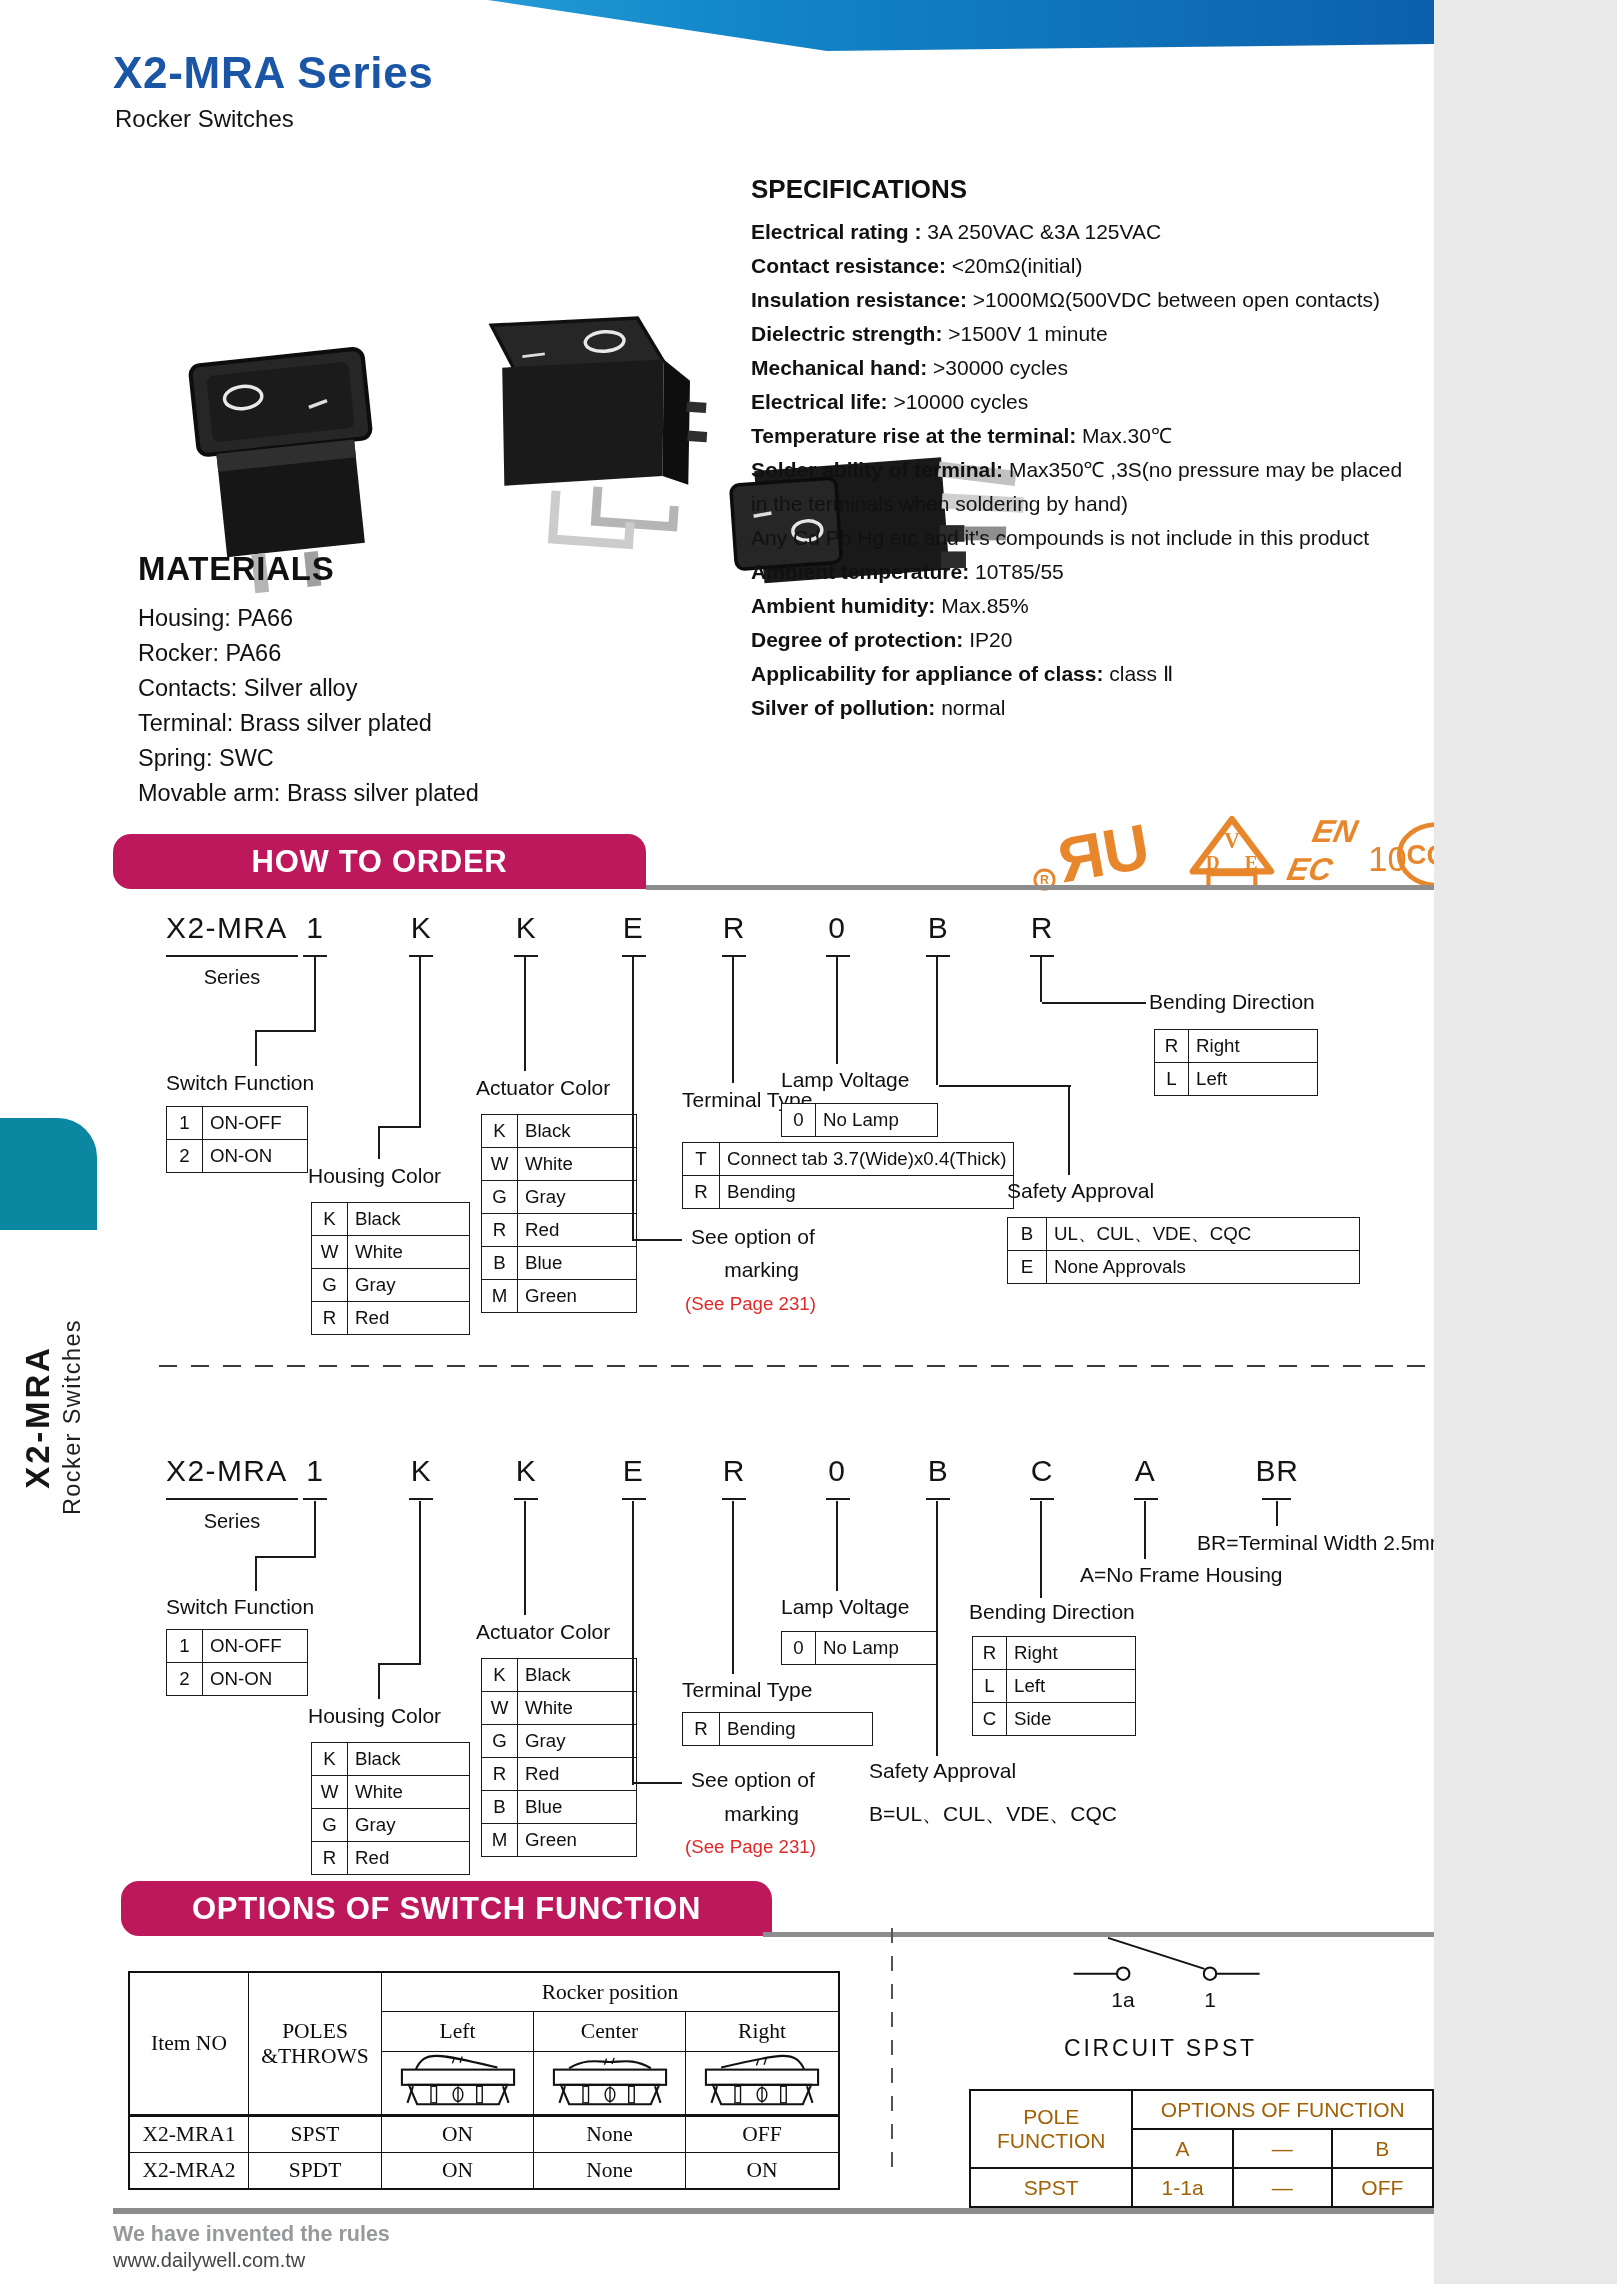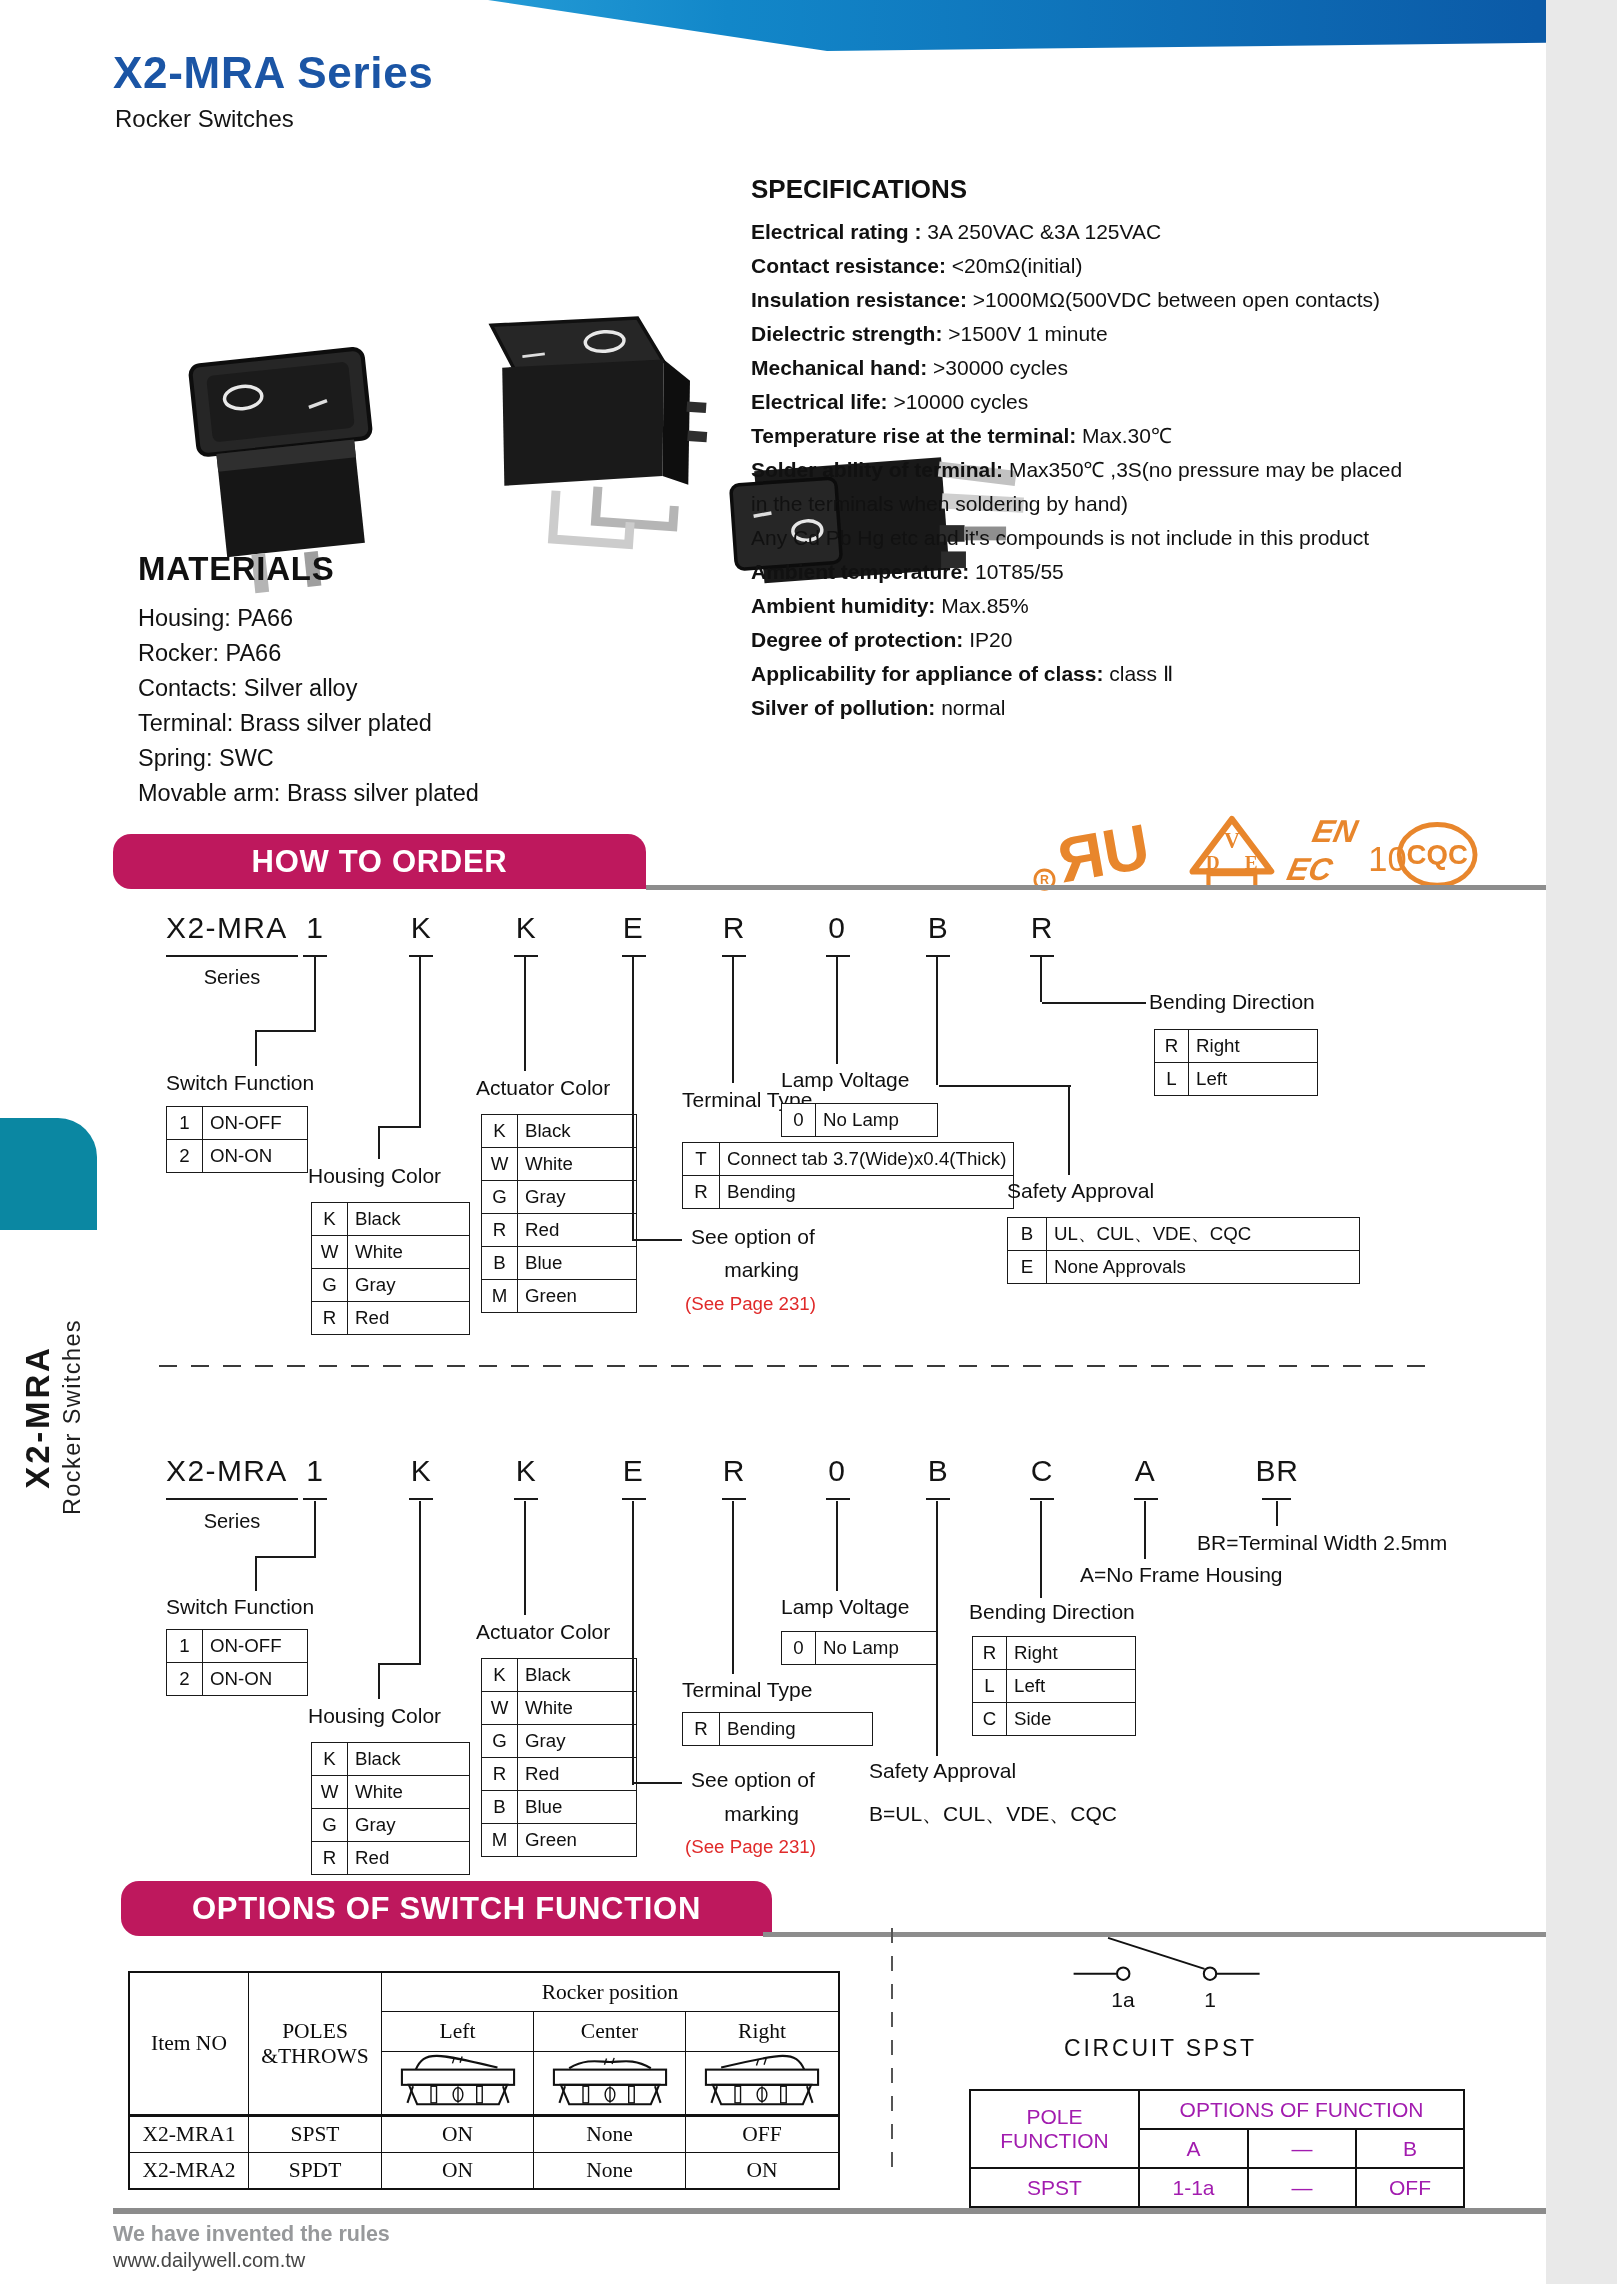--- a/index.html
+++ b/index.html
@@ -1,16 +1,16 @@
 <!DOCTYPE html>
 <html style="font-size:11px"><head>
 <meta charset="utf-8">
 <style>
   html,body{margin:0;padding:0;background:#e9e9e9;}
-  #page{position:relative;width:1546px;height:2284px;background:#ffffff;overflow:hidden;
+  #page{position:relative;width:1434px;height:2284px;background:#ffffff;overflow:hidden;
         font-family:"Liberation Sans",sans-serif;color:#111;}
   .abs{position:absolute;}
   
   #blueband{position:absolute;left:0;top:0;width:1618px;height:55px;
     background:linear-gradient(90deg,#2aa2da 25%,#1287c9 45%,#0b5aa7 95%);
     clip-path:polygon(488px 0,827px 51px,1618px 42px,1618px 0);}
   #title{position:absolute;left:113px;top:48px;font-size:44px;font-weight:bold;color:#1b55a5;letter-spacing:0.7px;}
   #subtitle{position:absolute;left:115px;top:105px;font-size:24px;color:#141414;}
   
   #specheading{position:absolute;left:751px;top:174px;font-size:26px;font-weight:bold;}
@@ -41,21 +41,21 @@
   .dashv{position:absolute;width:2.1px;
     background:repeating-linear-gradient(180deg,#555 0 15px,transparent 15px 28px);}
   
   #rtable{position:absolute;left:128px;top:1971px;border-collapse:collapse;
     font-family:"Liberation Serif",serif;font-size:21.5px;text-align:center;color:#0c0c0c;}
   #rtable td{border:1.4px solid #111;}
   #rtable{border:2.1px solid #111;}
   #rtable td.thick{border-top:3.5px solid #111;}
   
   #ptable{position:absolute;left:969px;top:2089px;border-collapse:collapse;
-    font-size:21px;text-align:center;color:#a21caf;}
+    font-size:21px;text-align:center;color:#a16207;}
   #ptable td{border:2.1px solid #111;}
   
   #sidetab{position:absolute;left:0;top:1118px;width:97px;height:112px;background:#0b87a2;border-radius:0 39px 0 0;}
   #sidetext{position:absolute;left:-90px;top:1379px;width:291px;height:76px;transform:rotate(-90deg);text-align:center;}
   #sidetext .l1{font-size:33px;font-weight:bold;letter-spacing:2.8px;color:#161616;line-height:39px;}
   #sidetext .l2{font-size:23.5px;letter-spacing:1.4px;color:#1e1e1e;line-height:30px;}
   
   #fbar{position:absolute;left:113px;top:2208px;width:1505px;height:5.5px;background:#8c8c8c;}
   #fslogan{position:absolute;left:113px;top:2222px;font-size:21.5px;font-weight:bold;color:#97999b;}
   #furl{position:absolute;left:113px;top:2249px;font-size:20px;color:#454545;}

